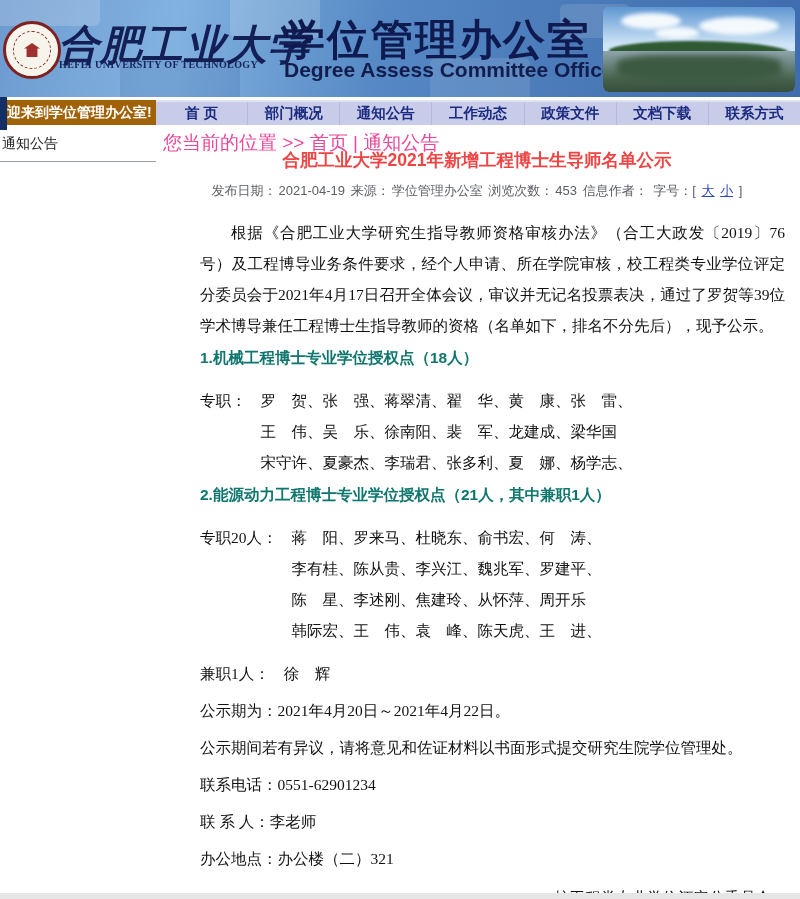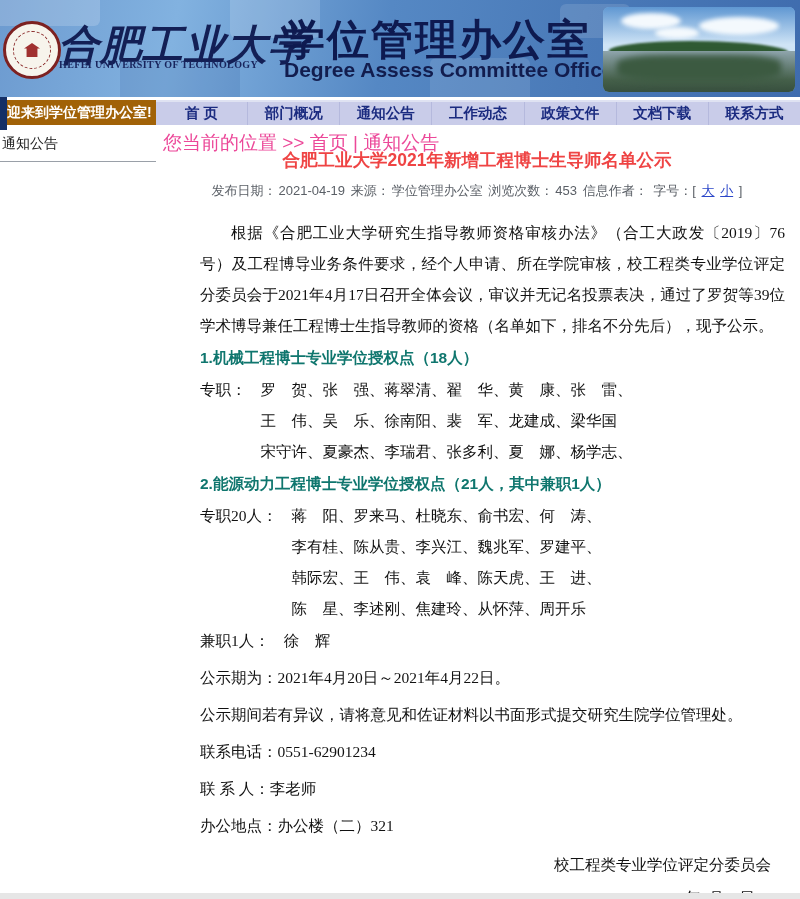--- a/index.html
+++ b/index.html
@@ -99,21 +99,21 @@
   .meta  { text-align:center; font-size:13px; color:#5a5f66; margin-top:10px; white-space:nowrap; }
   .meta span { margin:0 1px; }
   .meta .lnk { color:#2b46c8; text-decoration:underline; cursor:pointer; }
   .body-text {
     margin-top:17px; padding-left:37px; padding-right:6px;
     font-family:"Liberation Serif","DejaVu Serif", serif;
     font-size:15.5px; line-height:31px; color:#111;
   }
   .p-indent { text-indent:2em; text-align:justify; }
   .sec-head { font-family:"Liberation Sans", sans-serif; font-weight:bold; color:#0f766e; margin-top:1px; }
-  .name-row { display:flex; margin-top:1px; }
+  .name-row { display:flex; margin-top:12px; }
   .name-label { flex:0 0 auto; margin-right:14px; white-space:nowrap; }
   .name-lines div { white-space:pre-wrap; }
   .plain-line { margin-top:1px; }
   .gap { margin-top:6px; }
   .sign-block { margin-top:8px; text-align:right; padding-right:14px; }
   .sign-date  { margin-top:2px; text-align:right; padding-right:30px; }
   .bottom-strip { position:absolute; left:0; bottom:0; width:800px; height:6px; background:#e6e6e6; }
 </style>
 </head>
 <body>
@@ -188,22 +188,22 @@
         <div>宋守许、夏豪杰、李瑞君、张多利、夏　娜、杨学志、</div>
       </div>
     </div>
 
     <div class="sec-head">2.能源动力工程博士专业学位授权点（21人，其中兼职1人）</div>
     <div class="name-row">
       <div class="name-label">专职20人：</div>
       <div class="name-lines">
         <div>蒋　阳、罗来马、杜晓东、俞书宏、何　涛、</div>
         <div>李有桂、陈从贵、李兴江、魏兆军、罗建平、</div>
+        <div>陈　星、李述刚、焦建玲、从怀萍、周开乐</div>
         <div>韩际宏、王　伟、袁　峰、陈天虎、王　进、</div>
-        <div>陈　星、李述刚、焦建玲、从怀萍、周开乐</div>
       </div>
     </div>
     <div class="name-row">
       <div class="name-label">兼职1人：</div>
       <div class="name-lines">
         <div>徐　辉</div>
       </div>
     </div>
 
     <div class="plain-line gap">公示期为：2021年4月20日～2021年4月22日。</div>

